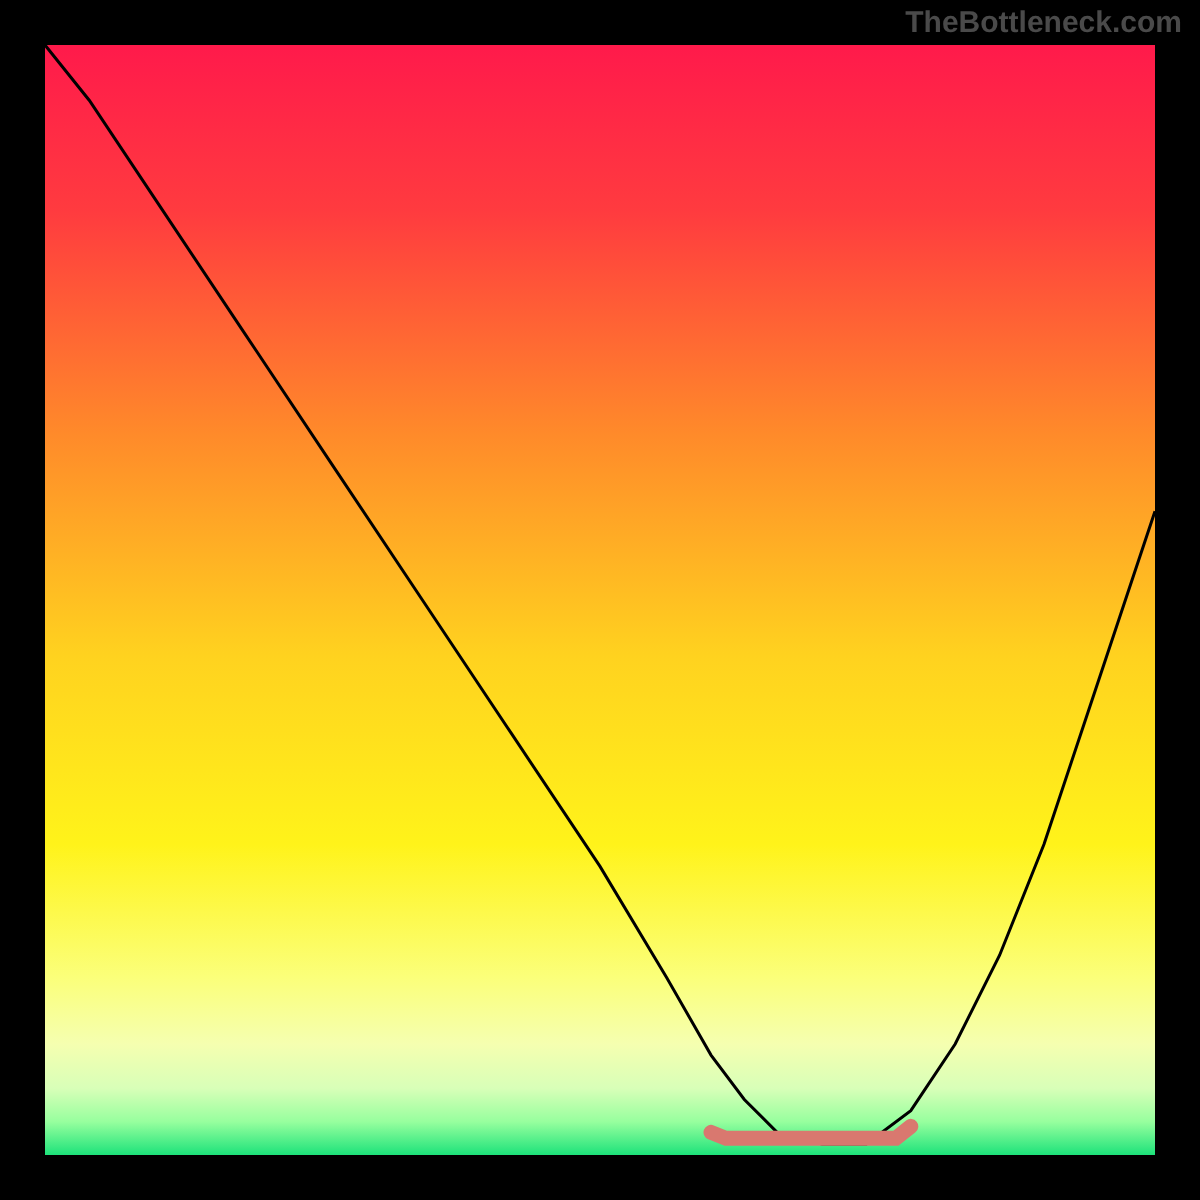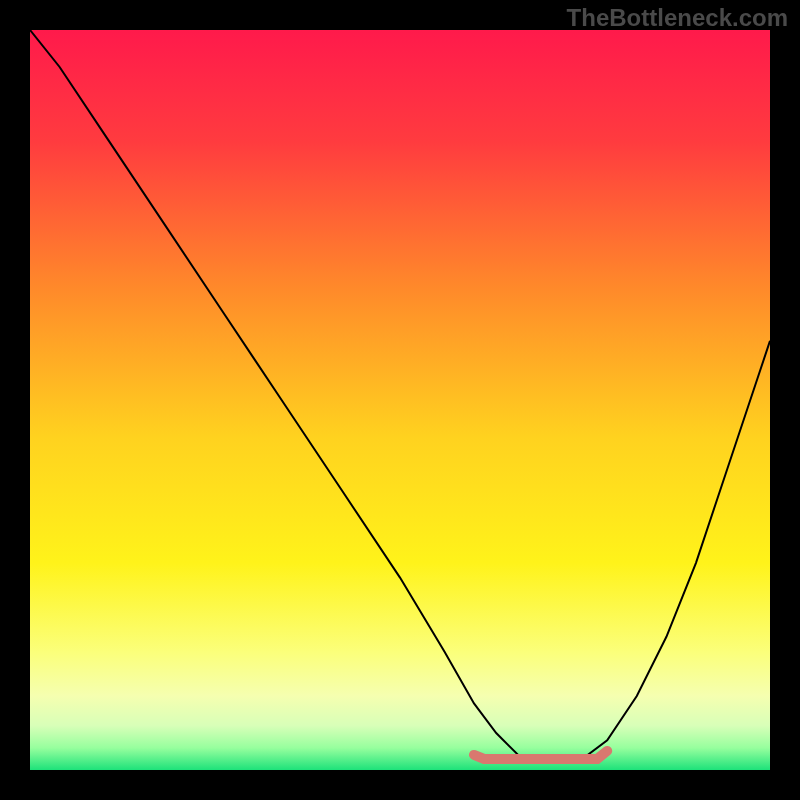--- a/index.html
+++ b/index.html
@@ -9,21 +9,21 @@
     height: 800px;
     background: #000;
     font-family: Arial, Helvetica, sans-serif;
     position: relative;
   }
   .watermark {
     position: absolute;
     top: 4px;
     right: 12px;
     color: #4a4a4a;
-    font-size: 24px;
+    font-size: 20px;
     font-weight: 600;
     z-index: 10;
   }
   .plot-area {
     position: absolute;
     left: 30px;
     top: 30px;
     width: 740px;
     height: 740px;
     overflow: hidden;

